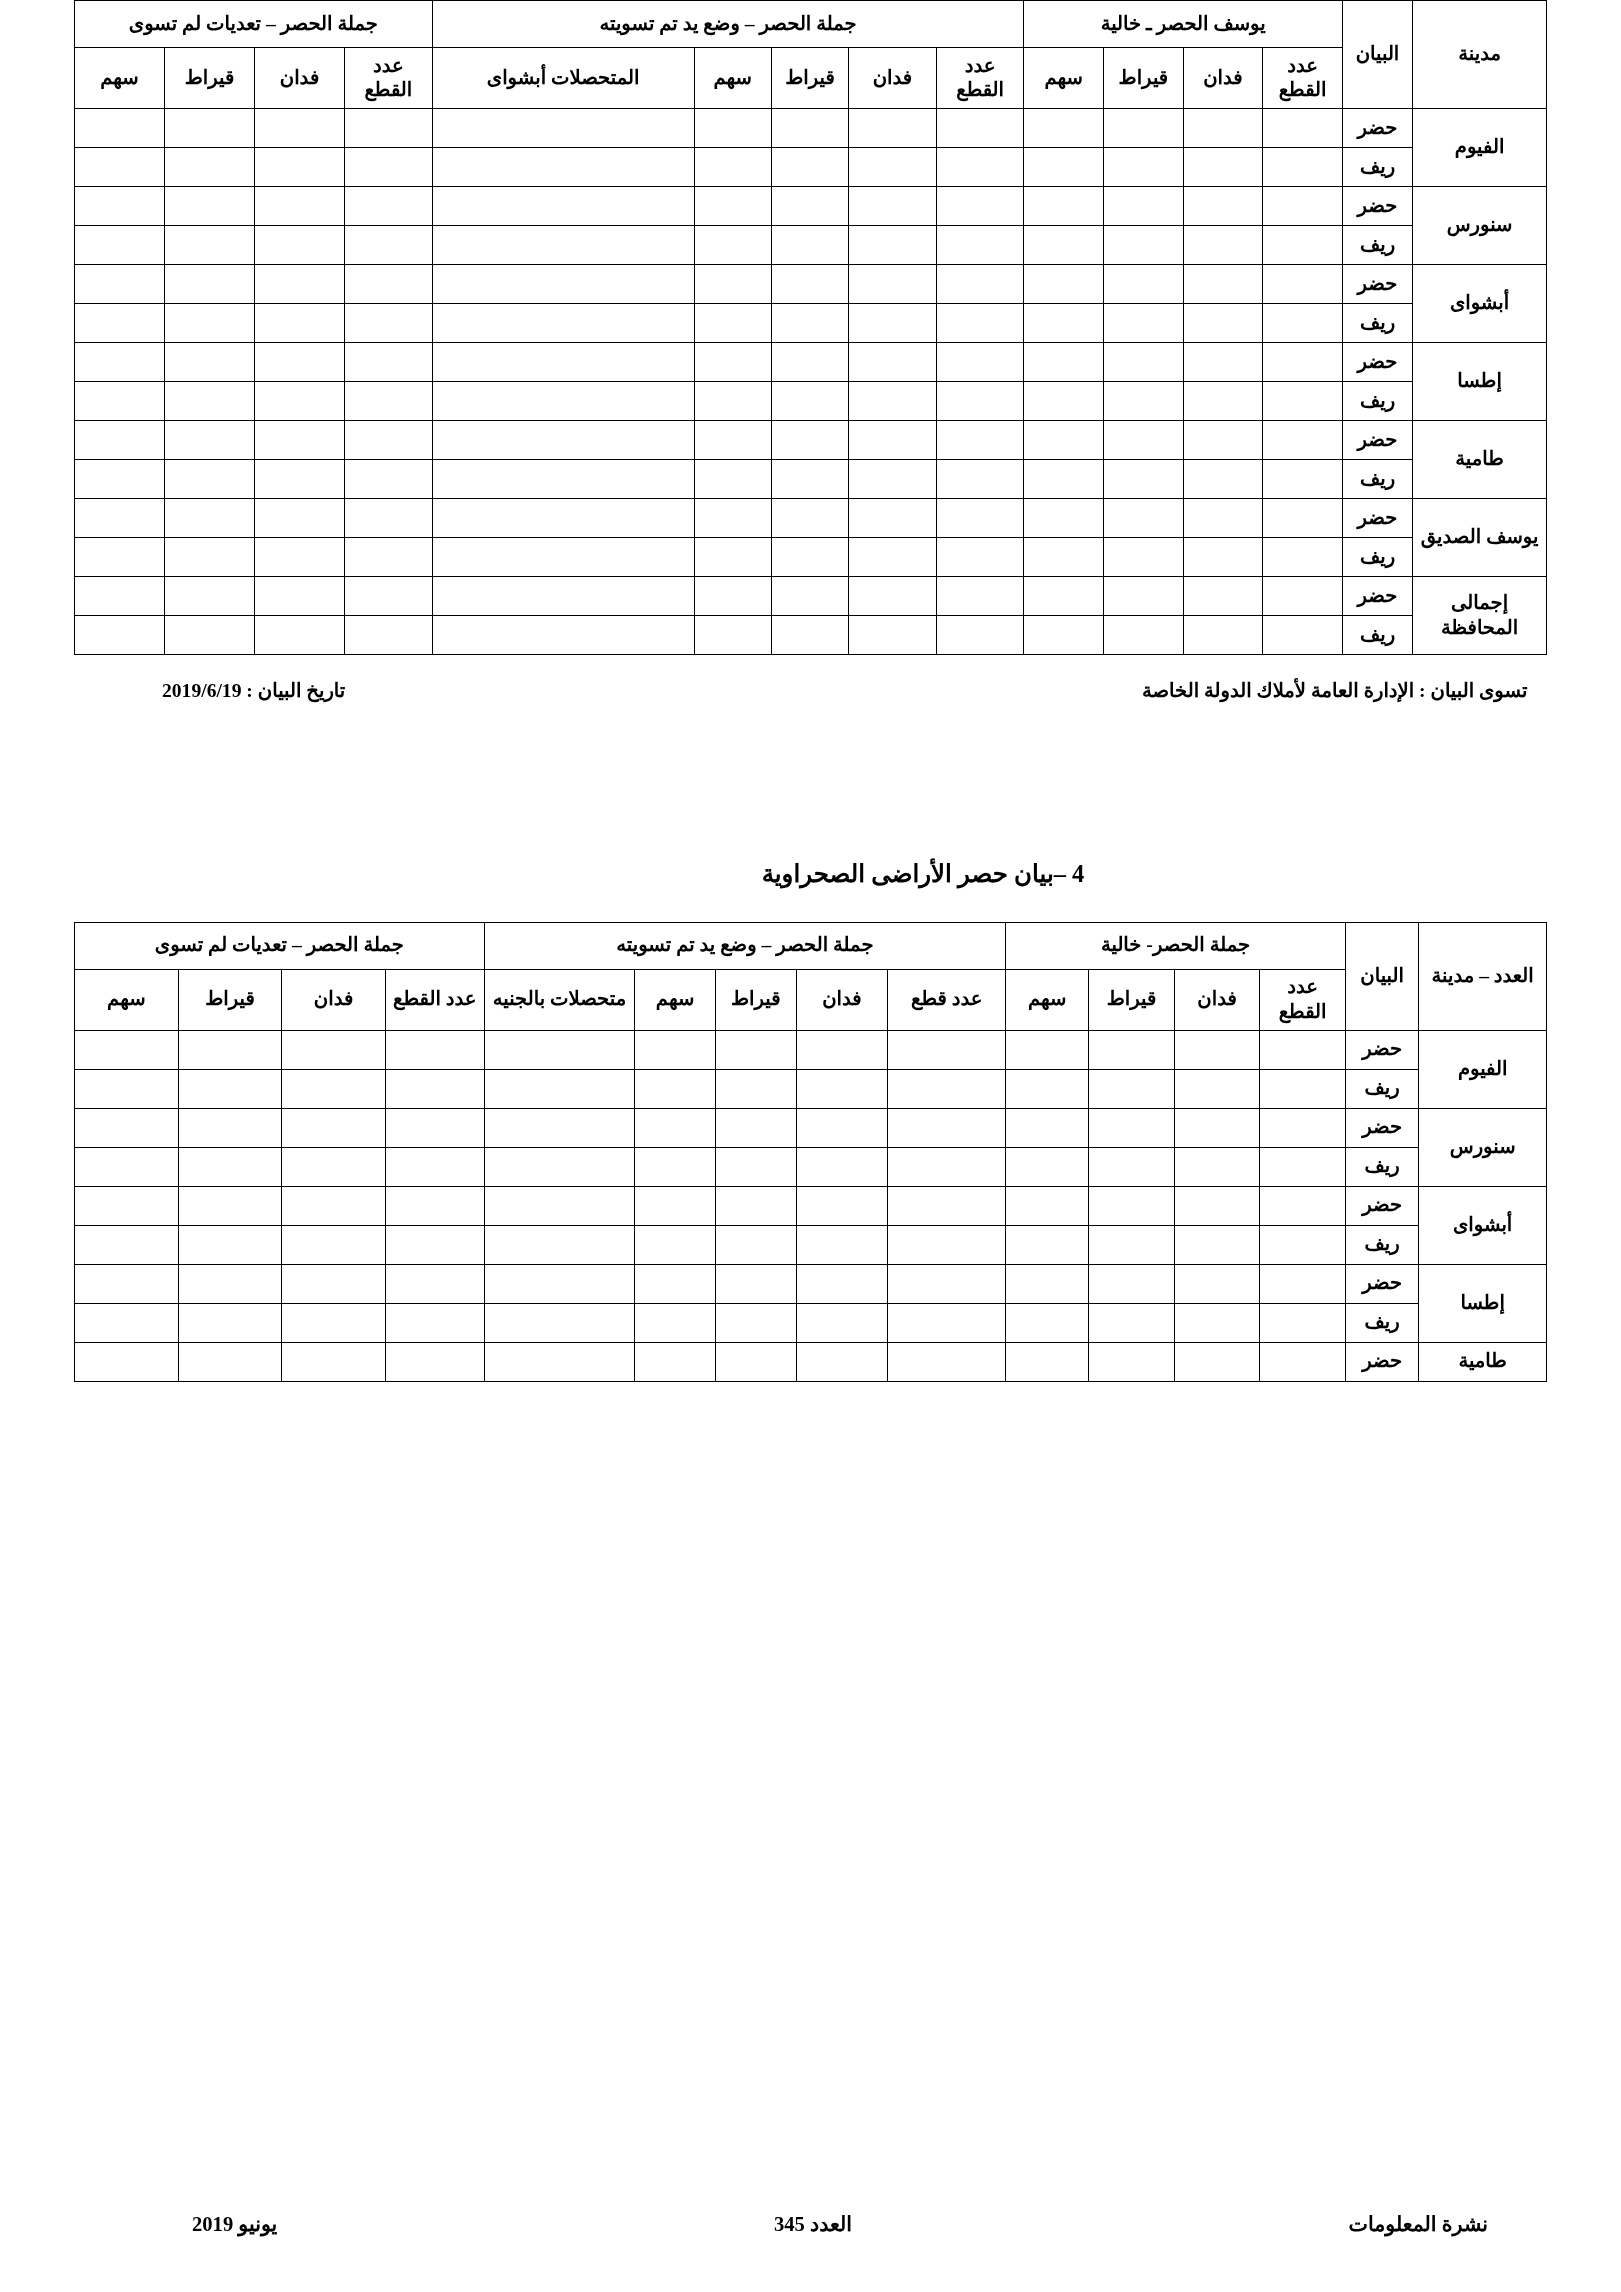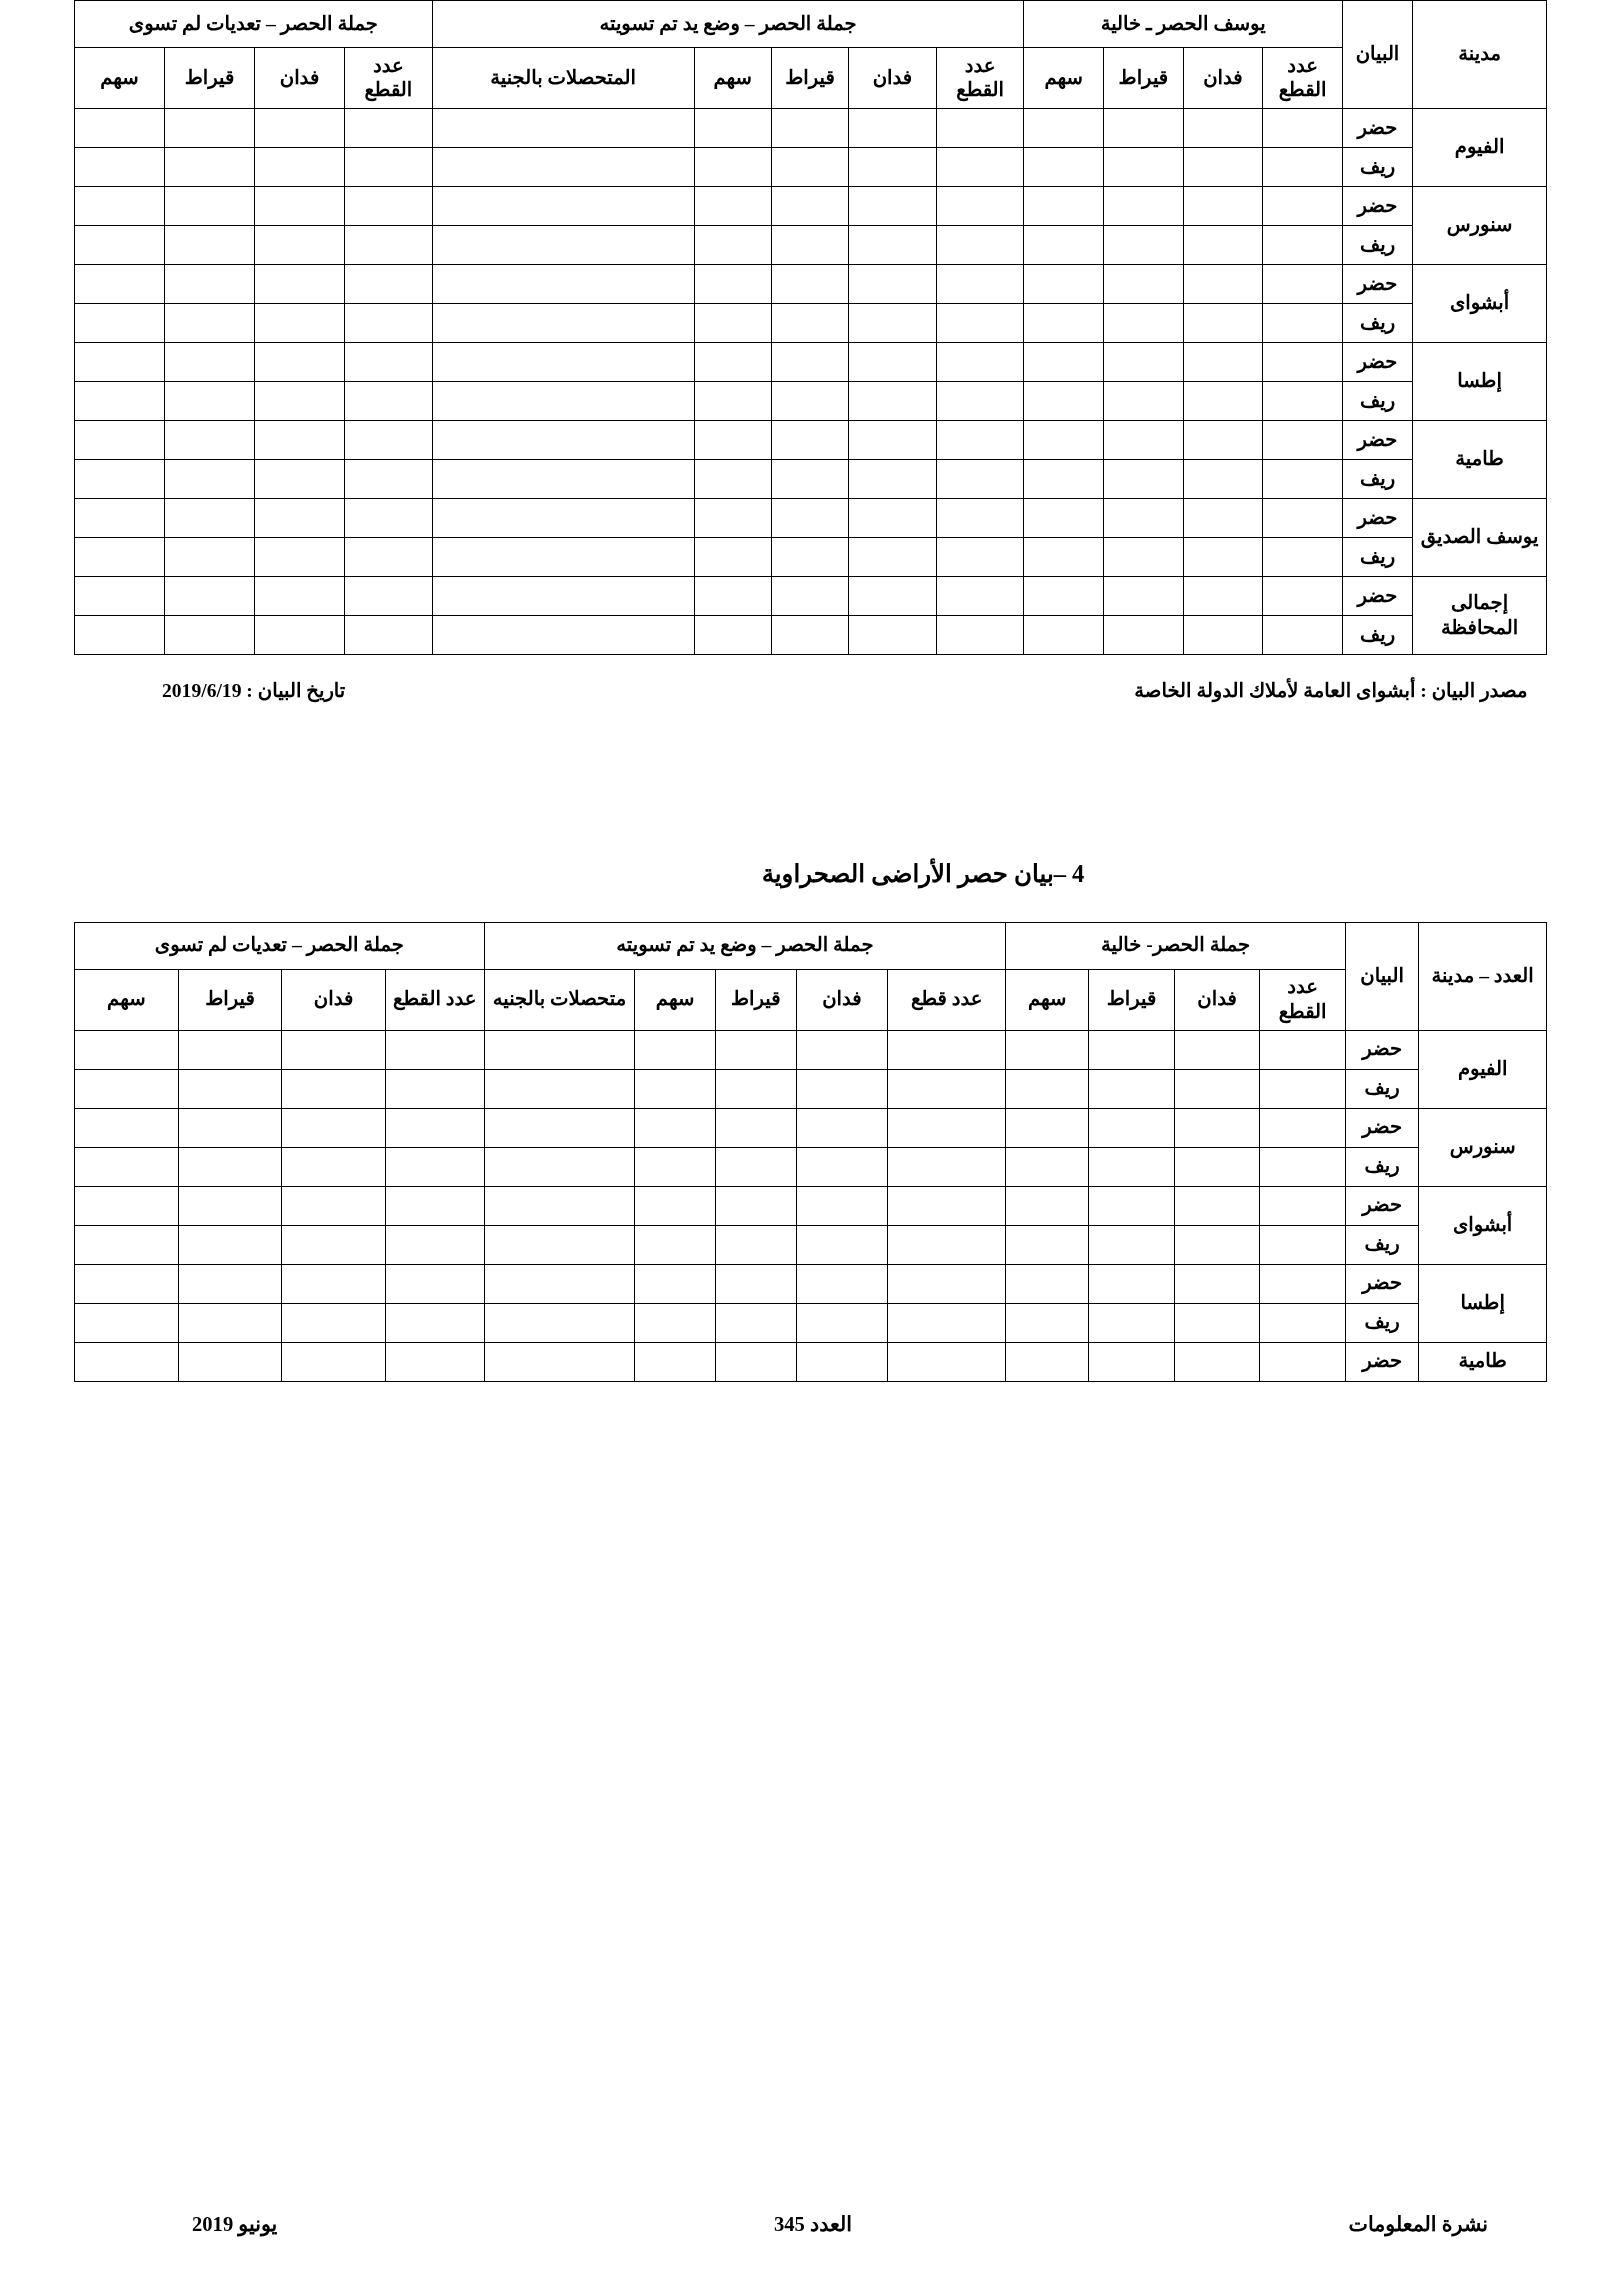--- a/index.html
+++ b/index.html
@@ -181,21 +181,21 @@
       <tr class="hdr-sub">
         <th>عدد القطع</th>
         <th>فدان</th>
         <th>قيراط</th>
         <th>سهم</th>
 
         <th>عدد القطع</th>
         <th>فدان</th>
         <th>قيراط</th>
         <th>سهم</th>
-        <th>المتحصلات بالجنية</th>
+        <th>المتحصلات أبشواى</th>
 
         <th>عدد القطع</th>
         <th>فدان</th>
         <th>قيراط</th>
         <th>سهم</th>
       </tr>
     </thead>
     <tbody>
 
       <tr>
@@ -432,21 +432,21 @@
           <td class="empty"></td>
         <td class="empty"></td>
           <td class="empty"></td>
           <td class="empty"></td>
           <td class="empty"></td>
       </tr>
     </tbody>
   </table>
 
   <div class="note-row">
-    <span class="right-note">مصدر البيان : أبشواى العامة لأملاك الدولة الخاصة</span>
+    <span class="right-note">تسوى البيان : الإدارة العامة لأملاك الدولة الخاصة</span>
     <span class="left-note">تاريخ البيان : 2019/6/19</span>
   </div>
 
 
   <div class="section-title">4 –بيان حصر الأراضى الصحراوية</div>
 
   <table class="grid t2">
     <colgroup>
       <col class="c-city">
         <col class="c-bayan">

